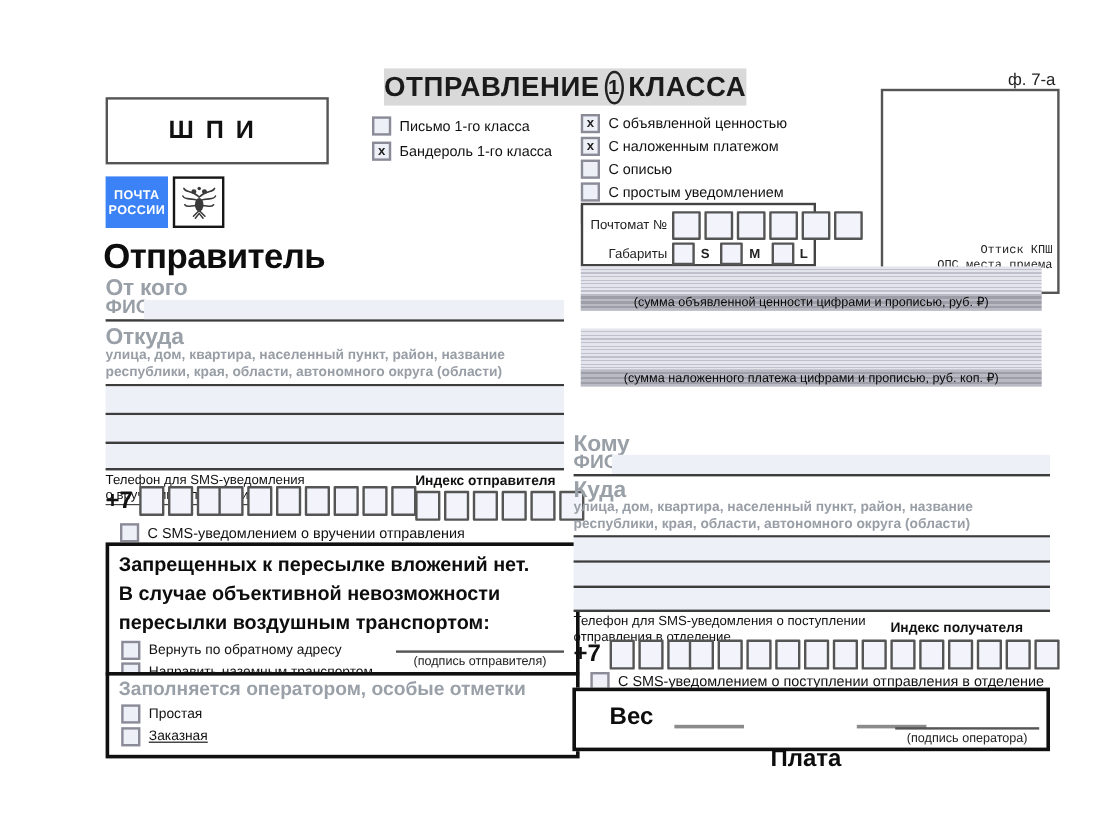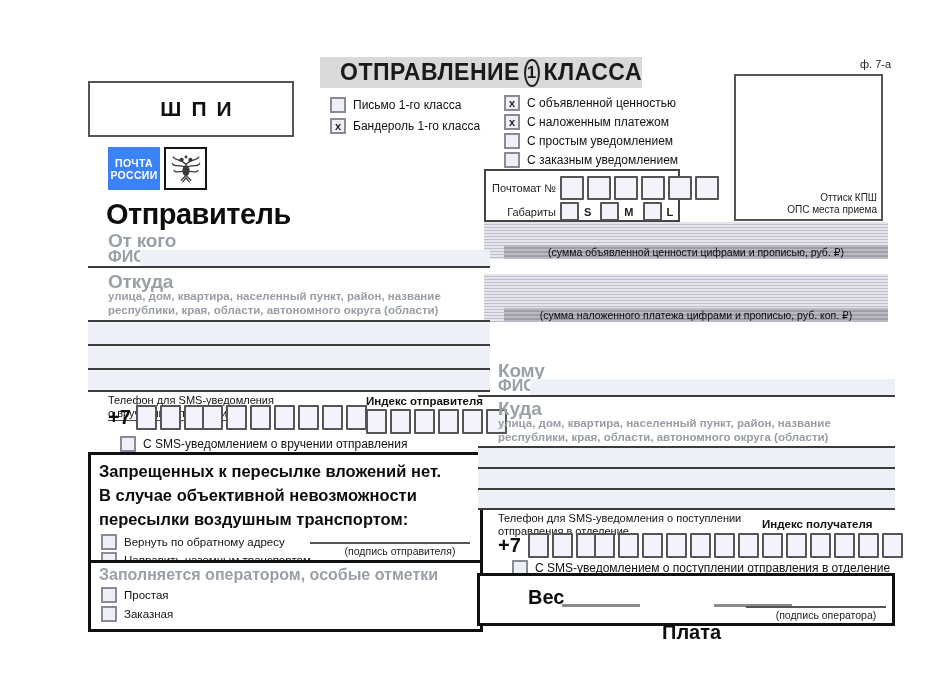--- a/index.html
+++ b/index.html
@@ -1,26 +1,26 @@
 <!DOCTYPE html>
 <html><head>
 <meta charset="utf-8">
 <style>
   html,body{margin:0;padding:0;background:#fff;}
   .page{position:relative;width:928px;height:684px;background:#fff;
         font-family:"Liberation Sans","DejaVu Sans",sans-serif;color:#1a1a1a;overflow:hidden;}
-  .abs{position:absolute;padding-left:20px;}
+  .abs{position:absolute;}
 
   
   .title-bar{background:#d9d9d9;display:flex;align-items:center;justify-content:center;
              font-weight:bold;font-size:23px;letter-spacing:.5px;}
   .title-circle{display:inline-flex;align-items:center;justify-content:center;
                 width:24px;height:24px;border:2.5px solid #222;border-radius:50%;
                 font-size:17px;margin:0 4px;}
-  .form-code{font-size:11px;color:#222;}
+  .form-code{font-size:14px;color:#222;}
 
   
   .shpi-box{border:2px solid #555;background:#fff;display:flex;align-items:center;justify-content:center;
             font-size:21px;font-weight:bold;letter-spacing:10px;color:#111;}
   .logo{display:flex;gap:4px;}
   .logo-post{width:52px;height:43px;background:#3b82f6;color:#fff;display:flex;flex-direction:column;
              align-items:center;justify-content:center;font-weight:bold;font-size:10.5px;line-height:12px;
              letter-spacing:.3px;}
   .logo-eagle{width:39px;height:39px;border:2px solid #161616;background:#fff;
               display:flex;align-items:center;justify-content:center;}
@@ -38,21 +38,21 @@
   .cell{border:2px solid #555;background:#f3f4fb;border-radius:1px;}
   .cell.big{width:20px;height:20px;}
   .cell.small{width:15px;height:15px;}
   .cell.digit{width:17px;height:21px;}
   .cellrow{display:flex;gap:3px;align-items:flex-end;}
   .dim-letter{font-size:11px;font-weight:bold;margin:0 6px 0 2px;}
 
   
   .stamp-box{border:2px solid #555;background:#fff;display:flex;flex-direction:column;
              justify-content:flex-end;align-items:flex-end;font-size:10px;line-height:12px;
-             color:#222;padding:3px 4px;text-align:right;}
+             color:#222;padding:15px 4px;text-align:right;font-family:Liberation Mono, monospace;}
 
   
   .sum-block{display:flex;flex-direction:column;
              background:repeating-linear-gradient(180deg,#e3e4ec 0 2px,#bfc0cb 2px 3px);}
   .sum-caption{margin-top:auto;font-size:10.5px;text-align:center;color:#0a0a0a;padding:1px 0;
                background:repeating-linear-gradient(180deg,#b9bac4 0 2px,#9d9ea8 2px 4px);}
 
   
   .h1{font-size:29px;font-weight:bold;color:#0d0d0d;letter-spacing:-0.5px;}
   .grayhead{font-size:19px;font-weight:bold;color:#9aa0a8;letter-spacing:-0.2px;}
@@ -104,20 +104,24 @@
   </div>
 
   <div class="abs" style="left:484px;top:95px;">
     <div class="cb-row" style="margin-bottom:3px;">
       <span class="cb checked">x</span>
       <span class="cb-label">С объявленной ценностью</span>
     </div>
     <div class="cb-row" style="margin-bottom:3px;">
       <span class="cb checked">x</span>
       <span class="cb-label">С наложенным платежом</span>
+    </div>
+    <div class="cb-row" style="margin-bottom:3px;">
+      <span class="cb"></span>
+      <span class="cb-label">С описью</span>
     </div>
     <div class="cb-row" style="margin-bottom:3px;">
       <span class="cb"></span>
       <span class="cb-label">С простым уведомлением</span>
     </div>
     <div class="cb-row">
       <span class="cb"></span>
       <span class="cb-label">С заказным уведомлением</span>
     </div>
   </div>
@@ -289,21 +293,21 @@
     <span class="cb"></span>
     <span class="cb-label">С SMS-уведомлением о поступлении отправления в отделение</span>
   </div>
 
   <div class="abs blackbox" style="left:88px;top:560px;width:373px;height:60px;padding:3px 8px;">
     <div class="op-head">Заполняется оператором, особые отметки</div>
     <div class="cb-row" style="margin:3px 0 3px 2px;">
       <span class="cb"></span>
       <span class="cb-label small-cb-label">Простая</span>
     </div>
-    <div class="cb-row" style="margin-left:2px;">
+    <div class="cb-row" style="margin-left:2px;text-decoration:underline;">
       <span class="cb"></span>
       <span class="cb-label small-cb-label">Заказная</span>
     </div>
   </div>
 
   <div class="abs blackbox" style="left:477px;top:573px;width:392px;height:47px;">
     <span class="abs wp-label" style="left:28px;top:10px;">Вес</span>
     <span class="abs wp-line" style="left:74px;top:14px;"></span>
     <span class="abs wp-label" style="left:162px;top:10px;margin-top:35px;">Плата</span>
     <span class="abs wp-line" style="left:226px;top:14px;"></span>

